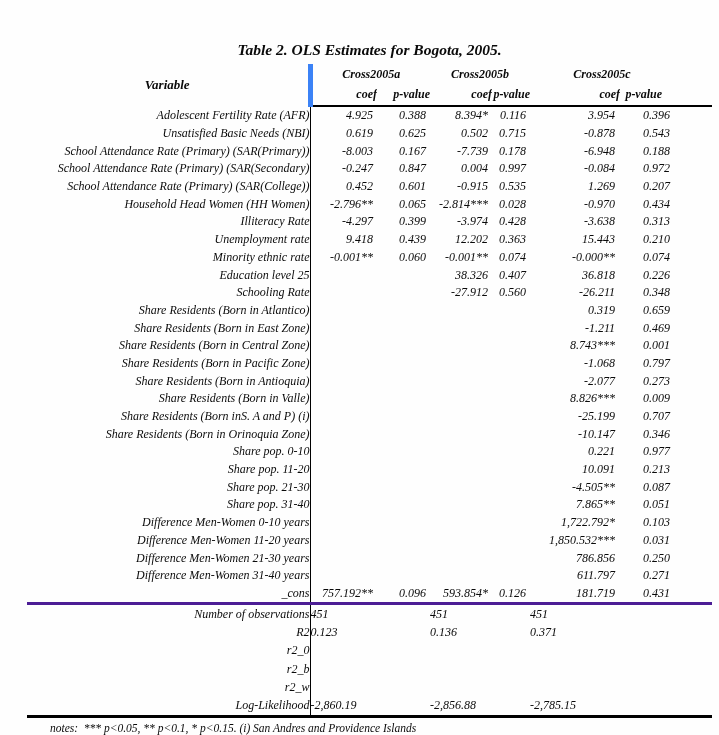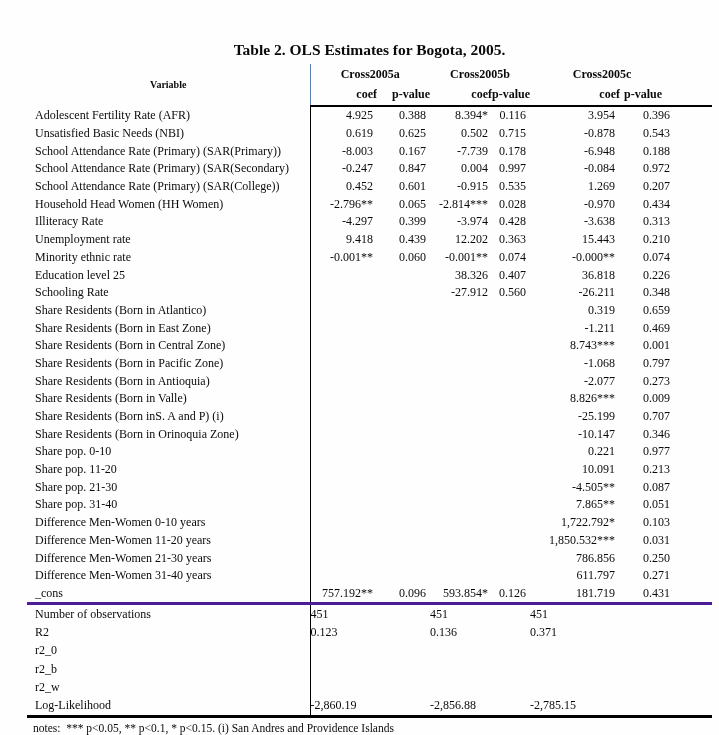--- a/index.html
+++ b/index.html
@@ -5,20 +5,21 @@
   html, body { margin: 0; padding: 0; background: #ffffff; }
   .page {
     width: 719px;
     height: 735px;
     box-sizing: border-box;
     background: #fefefe;
     font-family: "Liberation Serif", "DejaVu Serif", serif;
     color: #0a0a0a;
     padding-top: 41px;
     overflow: hidden;
+    font-style: italic;
   }
   .title {
     font-size: 15.5px;
     font-weight: bold;
     text-align: center;
     margin: 0 0 5px 27px;
     width: 685px;
   }
   table.ols {
     border-collapse: collapse;
@@ -31,46 +32,46 @@
     padding: 0;
     font-size: 12px;
     line-height: 1.25;
     vertical-align: middle;
     overflow: hidden;
     white-space: nowrap;
   }
   thead th { font-weight: bold; }
   th.var-h {
     text-align: center;
-    border-right: 1px solid #3b82f6;
-    font-size: 10px;
+    border-right: 5px solid #3b82f6;
+    font-size: 13px;
   }
   tr.grp-row th { height: 20px; text-align: center; }
   tr.grp-row th.gc { padding-right: 38px; }
   tr.subhead th { height: 21px; text-align: right; border-bottom: 2px solid #000; }
   tr.subhead th.c6 { padding-right: 50px; }
   td.var {
     border-right: 1px solid #000;
     padding-left: 8px;
-    text-align: left;
+    text-align: right;
   }
   td.num { text-align: right; }
   td.c1 { padding-right: 4px; }
   td.c2 { padding-right: 4px; }
   td.c3 { padding-right: 4px; }
   td.c4 { padding-right: 4px; margin-left: 24px; }
   td.c5 { padding-right: 5px; }
   td.c6 { padding-right: 42px; }
   tr.data-row td { height: 17.7px; }
   tr.summary-row td { height: 18.3px; }
   #summary-body tr:first-child td { border-top: 3px solid #4c1d95; }
   td.sum-val { text-align: left; }
   td.sum-val.g3 { padding-right: 42px; }
   .notes {
-    margin: 4px 0 0 33px;
+    margin: 4px 0 0 50px;
     font-size: 11.5px;
     white-space: pre-wrap;
   }
 </style>
 </head>
 <body>
 
 <div class="page">
 
   <div class="title">Table 2. OLS Estimates for Bogota, 2005.</div>

